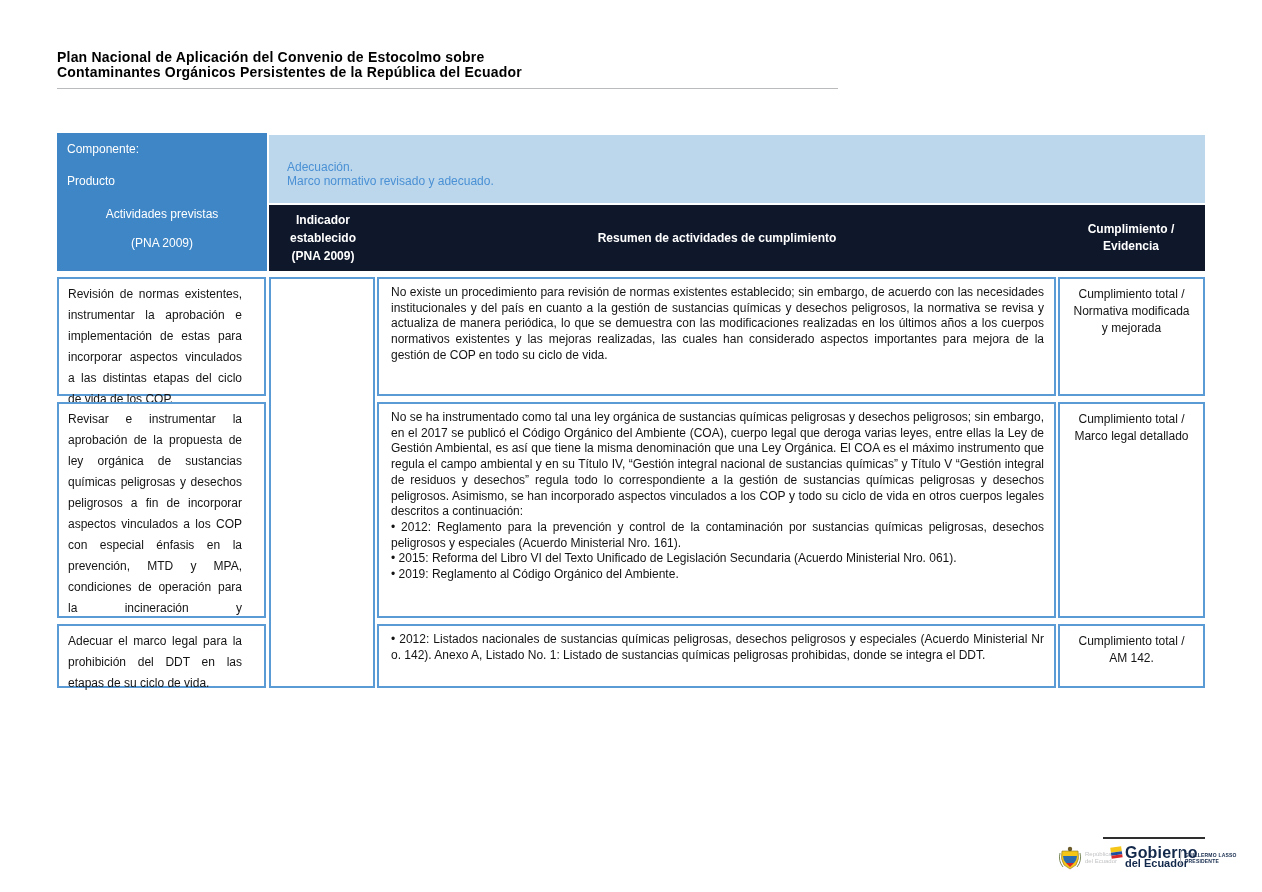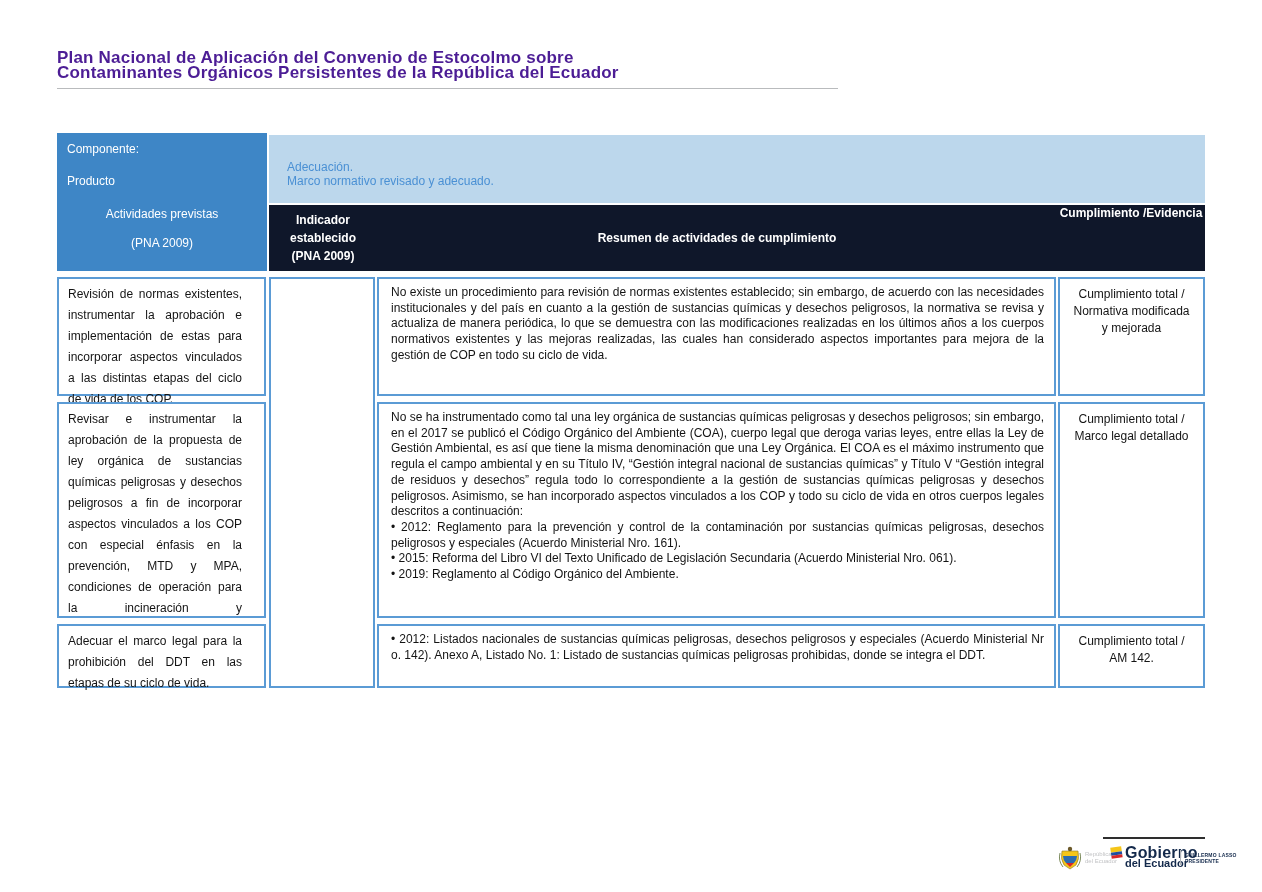--- a/index.html
+++ b/index.html
@@ -2,22 +2,22 @@
 <html><head>
 <meta charset="utf-8">
 <style>
   html,body { margin:0; padding:0; background:#e8e8e8; }
   .page {
     position:relative; width:1262px; height:892px; background:#ffffff;
     font-family:"Liberation Sans", sans-serif; overflow:hidden; margin:0 auto;
   }
   
   .doc-title {
-    position:absolute; left:57px; top:50px; color:#4c1d95;
-    font-size:17px; font-weight:bold; line-height:15px; letter-spacing:0.2px;
+    position:absolute; left:57px; top:50px; color:#000000;
+    font-size:14px; font-weight:bold; line-height:15px; letter-spacing:0.2px;
   }
   .title-rule { position:absolute; left:57px; top:88px; width:781px; height:1px; background:#b9bbbd; }
 
   
   .tbl { position:absolute; left:57px; top:133px; width:1148px; height:556px; font-size:12px; }
 
   .hdr-left {
     position:absolute; left:0; top:0; width:210px; height:138px;
     background:#3E86C6; color:#ffffff; font-weight:normal;
   }
@@ -40,21 +40,21 @@
     position:absolute; left:0; top:0; width:108px; height:100%;
     display:flex; flex-direction:column; justify-content:center;
     text-align:center; line-height:18px;
   }
   .hb-res {
     position:absolute; left:108px; top:0; width:680px; height:100%;
     display:flex; align-items:center; justify-content:center; text-align:center;
   }
   .hb-cum {
     position:absolute; left:788px; top:0; width:148px; height:100%;
-    display:flex; flex-direction:row; justify-content:center;
+    display:flex; flex-direction:column; justify-content:center;
     text-align:center; line-height:17px;
   }
 
   .cell {
     position:absolute; background:#ffffff; border:2px solid #5B9BD5;
     box-sizing:border-box; color:#141414;
   }
   .c1 { left:0;      width:209px; }
   .c3 { left:320px;  width:679px; }
   .c4 { left:1001px; width:147px; }

